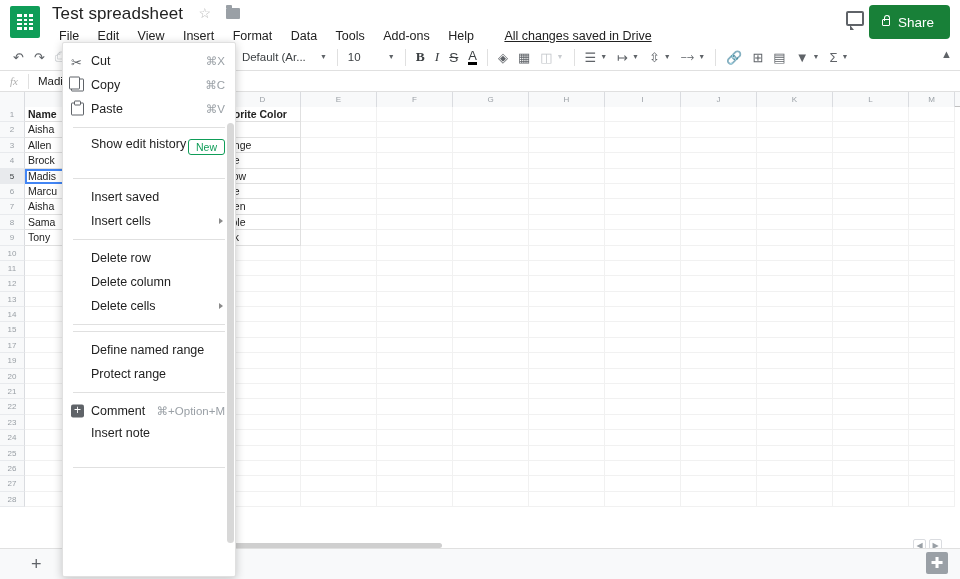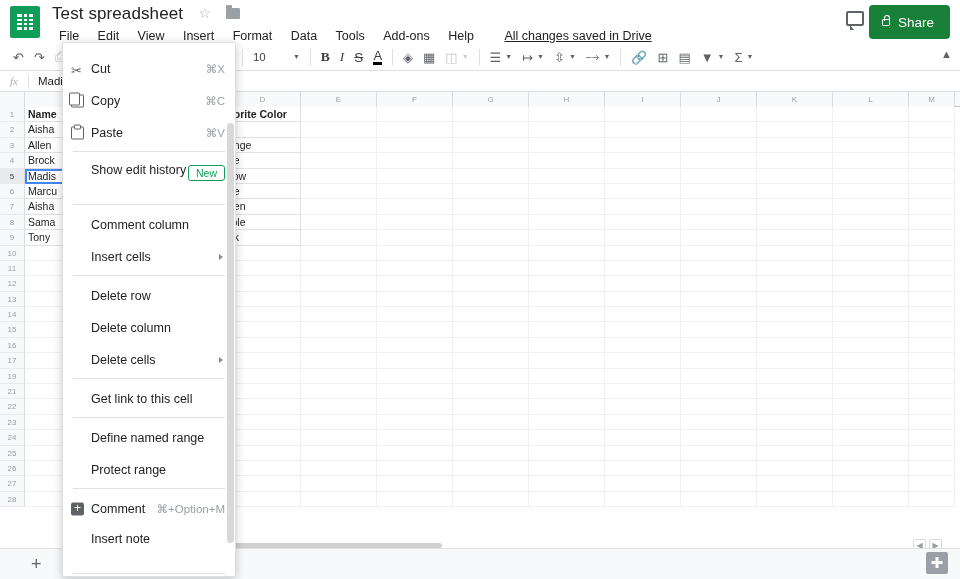--- a/index.html
+++ b/index.html
@@ -134,21 +134,21 @@
 
   
   .ctxmenu {
     position:absolute; left:62px; top:42px; width:174px; height:535px;
     background:#fff; border:1px solid #e0e0e0; border-radius:2px;
     box-shadow: 0 2px 10px rgba(0,0,0,0.22);
     z-index:50; overflow:hidden; padding-top:6px;
   }
   .mi {
     position:relative; height:24px; display:flex; align-items:center;
-    padding-left:28px; font-size:12.5px; color:#222; cursor:pointer;margin-top:8px;
+    padding-left:28px; font-size:12.5px; color:#222; cursor:pointer;
   }
   .mi .mi-label { flex:1; }
   .mi .accel { font-size:11.5px; color:#9aa0a6; padding-right:10px; }
   .mi .submenu-arrow {
     width:0; height:0; border-left:4px solid #8a8a8a;
     border-top:3.5px solid transparent; border-bottom:3.5px solid transparent;
     margin-right:12px;
   }
   .mi .mi-icon {
     position:absolute; left:8px; top:50%; transform:translateY(-50%);
@@ -270,20 +270,24 @@
     <div class="tb dim">✎</div>
     <div class="tb dim">%<span class="caret dim">▼</span></div>
     <div class="tb dim">$</div>
     <div class="tb dim">%</div>
     <div class="tb dim">.0</div>
     <div class="tb">
       <span>123</span>
         <span class="caret">▼</span>
     </div>
     <div class="tb-sep"></div>
+    <div class="tb">
+      <span class="font-box">Default (Ar...</span>
+        <span class="caret">▼</span>
+    </div>
     <div class="tb-sep"></div>
     <div class="tb">
       <span class="size-box">10</span>
         <span class="caret">▼</span>
     </div>
     <div class="tb-sep"></div>
     <div class="tb">
         <span class="bold-i">B</span>
       </div>
     <div class="tb">
@@ -571,53 +575,53 @@
           <div class="cell empty" style="width: 76px;"></div>
           <div class="cell empty" style="width: 76px;"></div>
           <div class="cell empty" style="width: 76px;"></div>
           <div class="cell empty" style="width: 76px;"></div>
           <div class="cell empty" style="width: 76px;"></div>
           <div class="cell empty" style="width: 76px;"></div>
           <div class="cell empty" style="width: 76px;"></div>
           <div class="cell empty" style="width: 46px;"></div>
         </div>
         <div class="row">
-          <div class="rowhead">16</div>
-          <div class="cell empty" style="width: 50px;"></div>
-          <div class="cell empty" style="width: 75px;"></div>
-          <div class="cell empty" style="width: 75px;"></div>
-          <div class="cell empty" style="width: 76px;"></div>
-          <div class="cell empty" style="width: 76px;"></div>
-          <div class="cell empty" style="width: 76px;"></div>
-          <div class="cell empty" style="width: 76px;"></div>
-          <div class="cell empty" style="width: 76px;"></div>
-          <div class="cell empty" style="width: 76px;"></div>
-          <div class="cell empty" style="width: 76px;"></div>
-          <div class="cell empty" style="width: 76px;"></div>
-          <div class="cell empty" style="width: 76px;"></div>
-          <div class="cell empty" style="width: 46px;"></div>
-        </div>
-        <div class="row">
           <div class="rowhead">17</div>
           <div class="cell empty" style="width: 50px;"></div>
           <div class="cell empty" style="width: 75px;"></div>
           <div class="cell empty" style="width: 75px;"></div>
           <div class="cell empty" style="width: 76px;"></div>
           <div class="cell empty" style="width: 76px;"></div>
           <div class="cell empty" style="width: 76px;"></div>
           <div class="cell empty" style="width: 76px;"></div>
           <div class="cell empty" style="width: 76px;"></div>
           <div class="cell empty" style="width: 76px;"></div>
           <div class="cell empty" style="width: 76px;"></div>
           <div class="cell empty" style="width: 76px;"></div>
           <div class="cell empty" style="width: 76px;"></div>
           <div class="cell empty" style="width: 46px;"></div>
         </div>
         <div class="row">
           <div class="rowhead">19</div>
+          <div class="cell empty" style="width: 50px;"></div>
+          <div class="cell empty" style="width: 75px;"></div>
+          <div class="cell empty" style="width: 75px;"></div>
+          <div class="cell empty" style="width: 76px;"></div>
+          <div class="cell empty" style="width: 76px;"></div>
+          <div class="cell empty" style="width: 76px;"></div>
+          <div class="cell empty" style="width: 76px;"></div>
+          <div class="cell empty" style="width: 76px;"></div>
+          <div class="cell empty" style="width: 76px;"></div>
+          <div class="cell empty" style="width: 76px;"></div>
+          <div class="cell empty" style="width: 76px;"></div>
+          <div class="cell empty" style="width: 76px;"></div>
+          <div class="cell empty" style="width: 46px;"></div>
+        </div>
+        <div class="row">
+          <div class="rowhead">20</div>
           <div class="cell empty" style="width: 50px;"></div>
           <div class="cell empty" style="width: 75px;"></div>
           <div class="cell empty" style="width: 75px;"></div>
           <div class="cell empty" style="width: 76px;"></div>
           <div class="cell empty" style="width: 76px;"></div>
           <div class="cell empty" style="width: 76px;"></div>
           <div class="cell empty" style="width: 76px;"></div>
           <div class="cell empty" style="width: 76px;"></div>
           <div class="cell empty" style="width: 76px;"></div>
           <div class="cell empty" style="width: 76px;"></div>
@@ -773,41 +777,38 @@
           <span class="mi-label">Paste</span>
           <span class="accel">⌘V</span>
         </div>
         <div class="menu-sep"></div>
         <div class="mi mi-tall">
           <span class="mi-label">Show edit history</span>
           <span class="badge-new">New</span>
         </div>
         <div class="menu-sep"></div>
         <div class="mi">
-          <span class="mi-label">Comment column</span>
+          <span class="mi-label">Insert saved</span>
         </div>
         <div class="mi">
           <span class="mi-label">Insert cells</span>
           <span class="submenu-arrow"></span>
         </div>
         <div class="menu-sep"></div>
         <div class="mi">
           <span class="mi-label">Delete row</span>
         </div>
         <div class="mi">
           <span class="mi-label">Delete column</span>
         </div>
         <div class="mi">
           <span class="mi-label">Delete cells</span>
           <span class="submenu-arrow"></span>
         </div>
         <div class="menu-sep"></div>
-        <div class="mi">
-          <span class="mi-label">Get link to this cell</span>
-        </div>
         <div class="menu-sep"></div>
         <div class="mi">
           <span class="mi-label">Define named range</span>
         </div>
         <div class="mi">
           <span class="mi-label">Protect range</span>
         </div>
         <div class="menu-sep"></div>
         <div class="mi">
           <span class="mi-icon ic-comment"></span>

